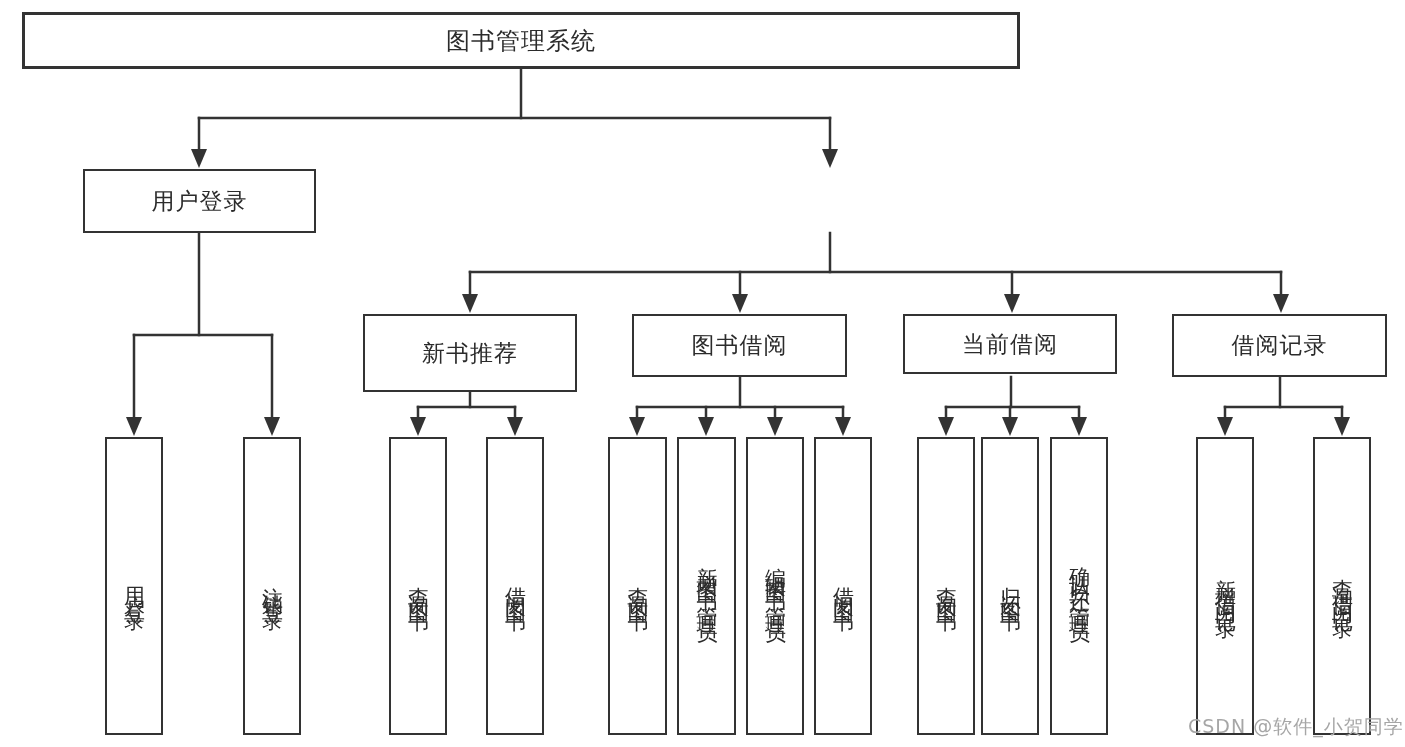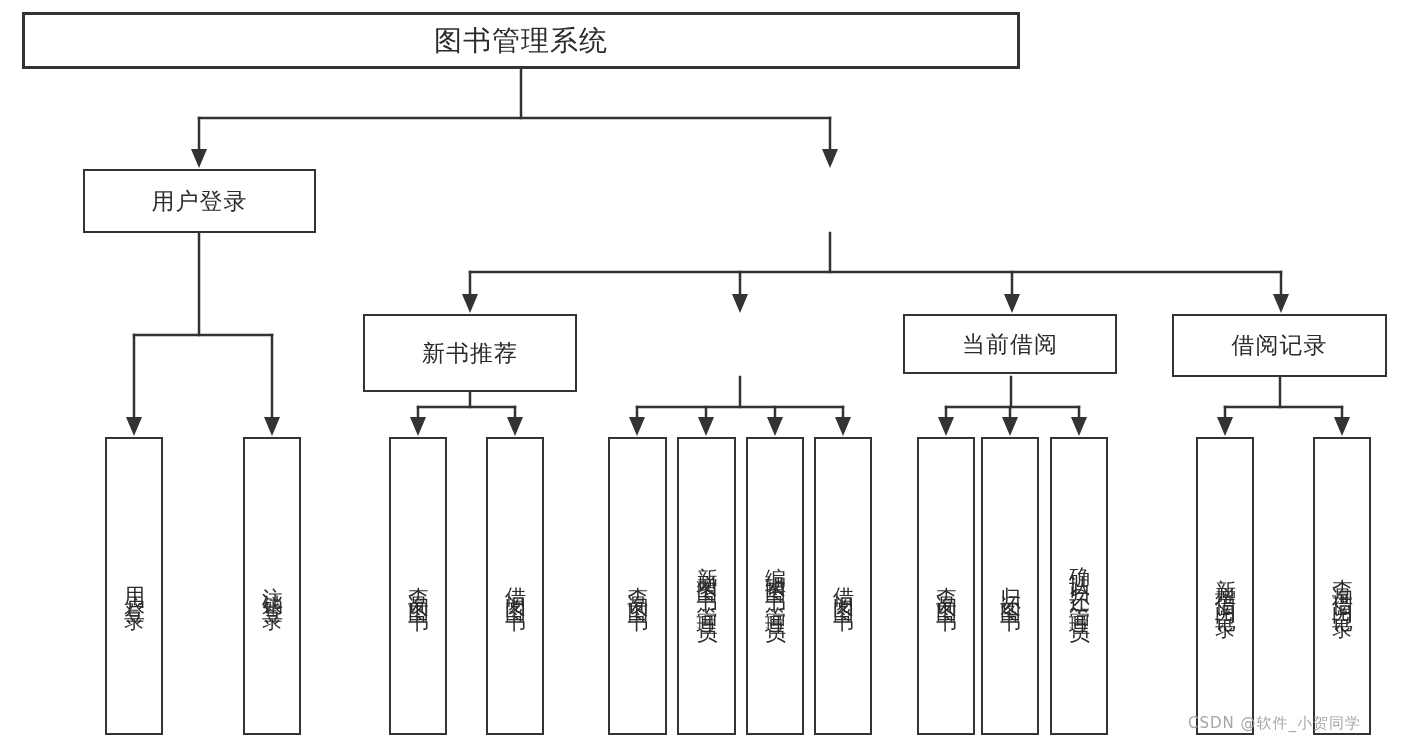--- a/index.html
+++ b/index.html
@@ -34,34 +34,34 @@
     align-items: center;
     justify-content: center;
     color: var(--text, #2b2b2b);
   }
   .node.root { border-width: 3px; }
   .h {
     font-size: 23px;
     letter-spacing: 1px;
     white-space: nowrap;
   }
-  .root .h { font-size: 28px; }
+  .root .h { font-size: 24px; }
   .leaf .v {
     writing-mode: vertical-rl;
     text-orientation: mixed;
     font-size: 21px;
     letter-spacing: 8px;
     line-height: 1;
     white-space: nowrap;
   }
   .watermark {
     position: absolute;
     left: 1188px;
     top: 714px;
-    font-size: 15px;
+    font-size: 19px;
     letter-spacing: 1px;
     color: var(--watermark, #a6a6a6);
     white-space: nowrap;
     z-index: 5;
   }
 </style>
 </head>
 <body>
 
 <div class="canvas">
@@ -146,20 +146,23 @@
     <span class="h">图书管理系统</span>
   </div>
 
   <div class="node" style="left:83px;top:169px;width:233px;height:64px">
     <span class="h">用户登录</span>
   </div>
 
   <div class="node" style="left:363px;top:314px;width:214px;height:78px">
     <span class="h">新书推荐</span>
   </div>
+  <div class="node" style="left:632px;top:314px;width:215px;height:63px">
+    <span class="h">图书借阅</span>
+  </div>
   <div class="node" style="left:903px;top:314px;width:214px;height:60px">
     <span class="h">当前借阅</span>
   </div>
   <div class="node" style="left:1172px;top:314px;width:215px;height:63px">
     <span class="h">借阅记录</span>
   </div>
 
   <div class="node leaf" style="left:105px;top:437px;width:58px;height:298px">
     <span class="v">用户登录</span>
   </div>

